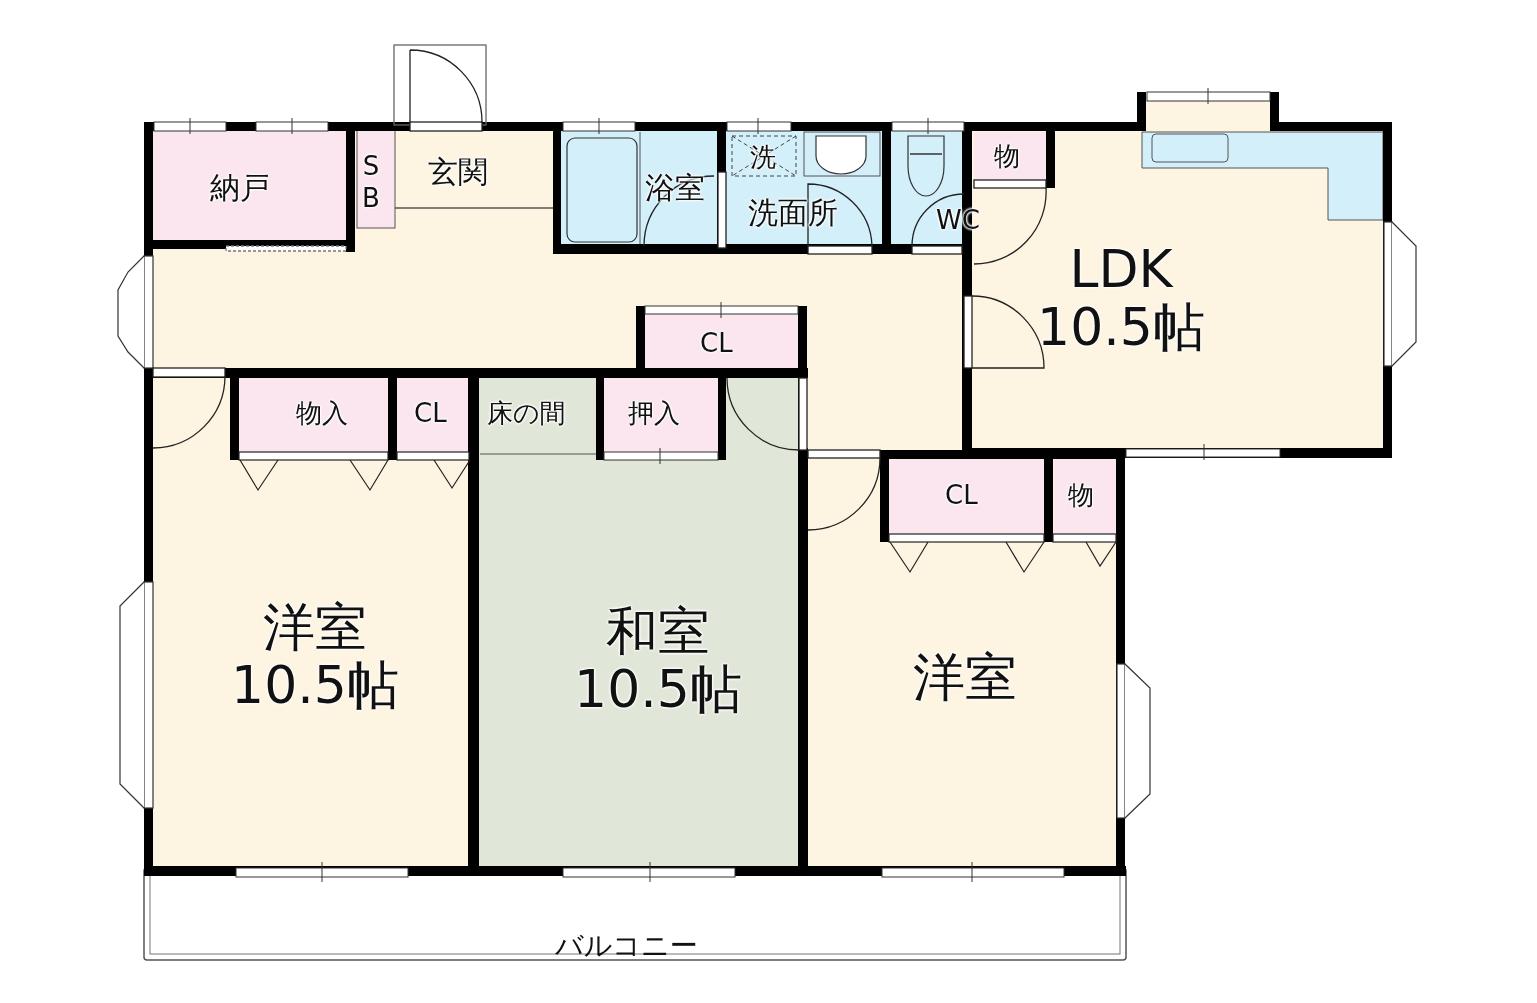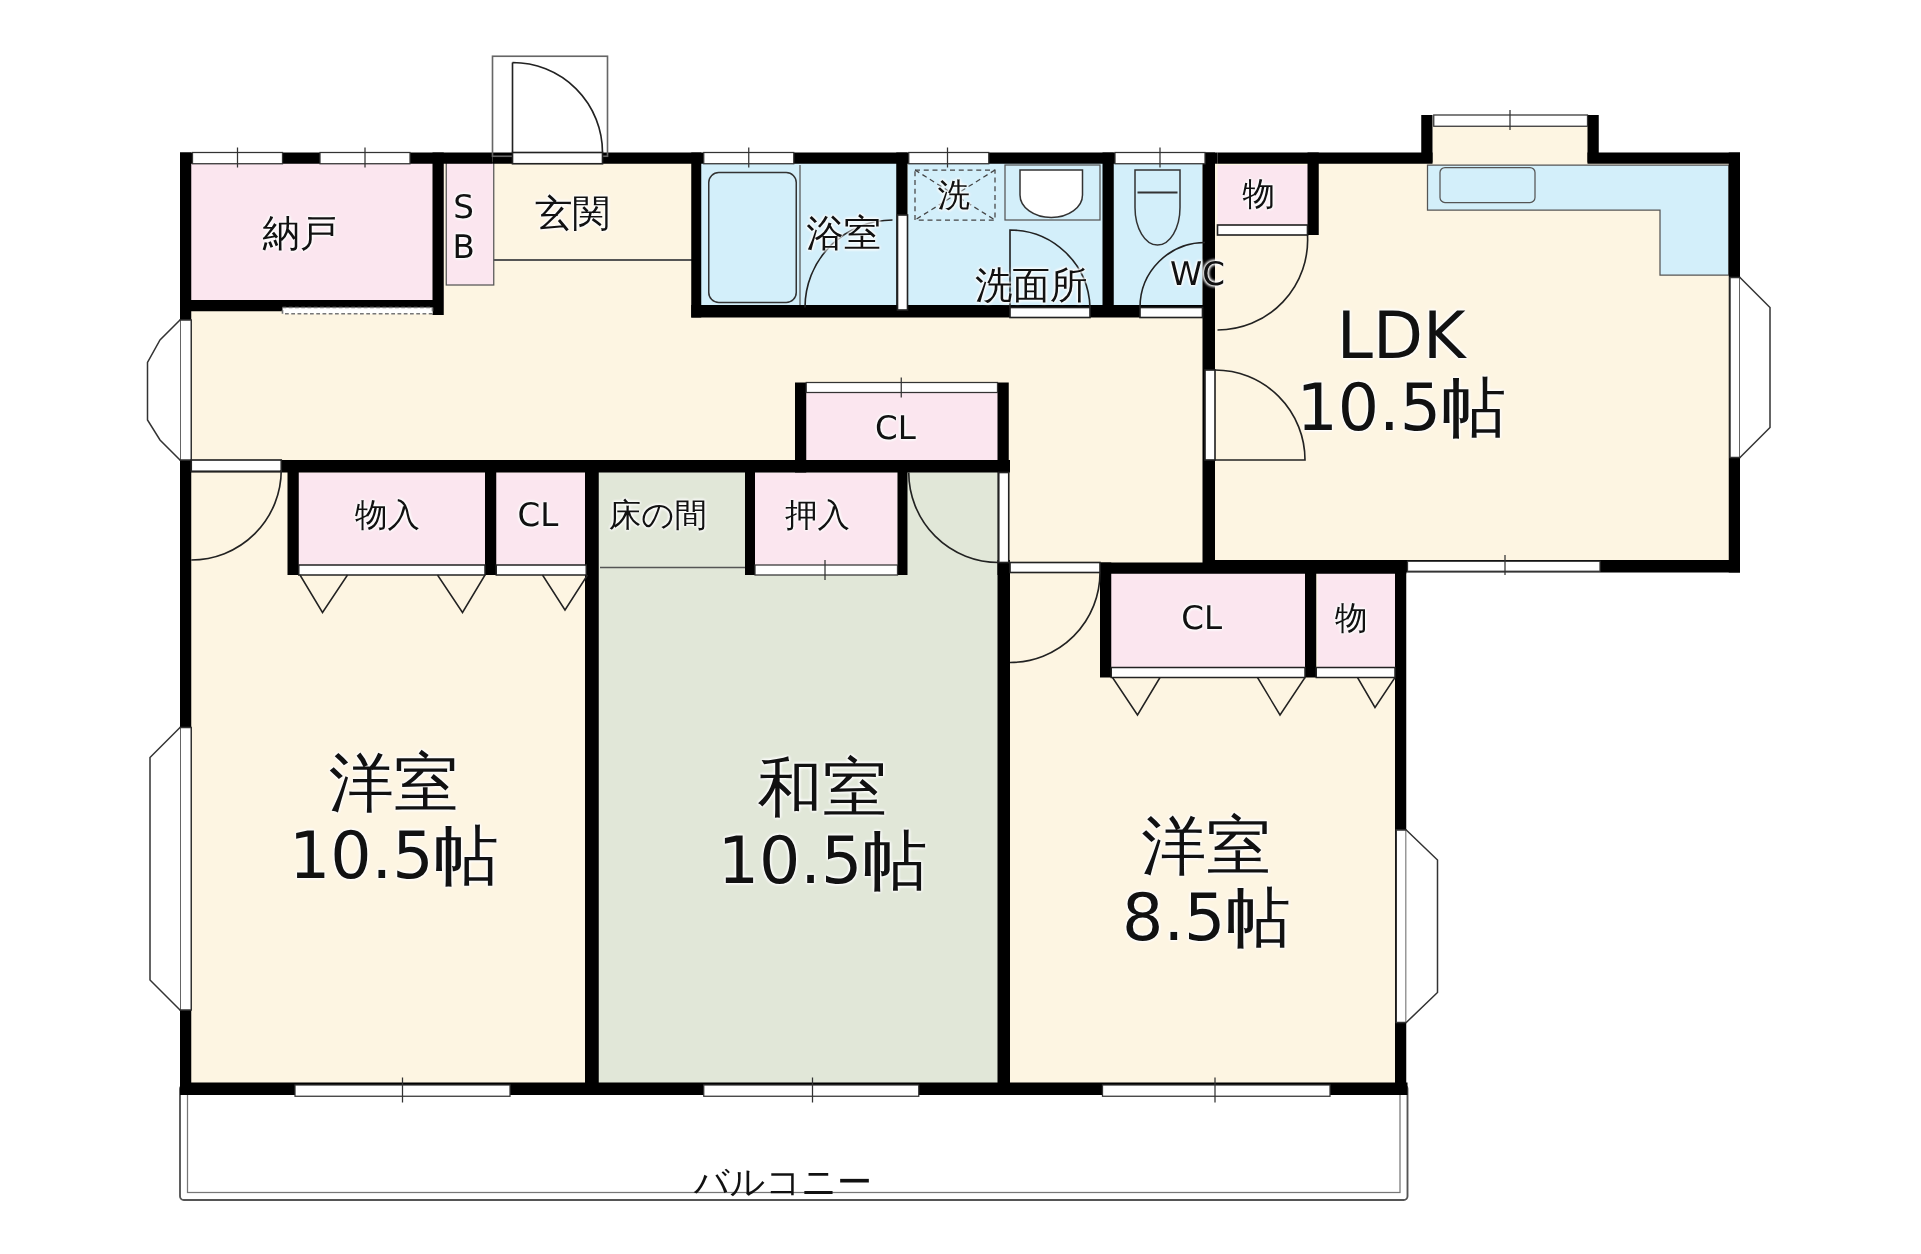--- a/index.html
+++ b/index.html
@@ -197,39 +197,38 @@
 </svg>
 
 <div class="lbl mid" style="left:210px; top:173px;">納戸</div>
 <div class="lbl sm stack" style="left:362px; top:150px; line-height:32px;">
   <span>S</span>
   <span>B</span>
 </div>
 <div class="lbl mid" style="left:428px; top:157px;">玄関</div>
 <div class="lbl mid" style="left:645px; top:173px;font-family:Liberation Serif, serif;">浴室</div>
 <div class="lbl sm" style="left:750px; top:144px;">洗</div>
-<div class="lbl mid" style="left:780px; top:198px;margin-top:16px;">洗面所</div>
+<div class="lbl mid" style="left:748px; top:198px;">洗面所</div>
 <div class="lbl sm" style="left:936px; top:207px;">WC</div>
 <div class="lbl sm" style="left:994px; top:143px;">物</div>
 <div class="stack lbl big" style="left:1031px; top:240px; width:180px;">
   <span>LDK</span>
   <span>10.5帖</span>
 </div>
 <div class="lbl sm" style="left:700px; top:330px;">CL</div>
-<div class="lbl sm" style="left:284px; top:400px;">物入</div>
+<div class="lbl sm" style="left:296px; top:400px;">物入</div>
 <div class="lbl sm" style="left:414px; top:400px;">CL</div>
 <div class="lbl sm" style="left:487px; top:400px;">床の間</div>
 <div class="lbl sm" style="left:628px; top:400px;">押入</div>
 <div class="lbl sm" style="left:945px; top:482px;">CL</div>
 <div class="lbl sm" style="left:1068px; top:482px;">物</div>
 <div class="stack lbl big" style="left:225px; top:598px; width:180px;">
   <span>洋室</span>
   <span>10.5帖</span>
 </div>
 <div class="stack lbl big" style="left:568px; top:602px; width:180px;">
   <span>和室</span>
   <span>10.5帖</span>
 </div>
 <div class="stack lbl big" style="left:875px; top:648px; width:180px;">
   <span>洋室</span>
-  <span>8.5帖</span>
 </div>
 <div class="lbl balc" style="left:555px; top:902px;margin-top:30px;">バルコニー</div>
 
 </body></html>

